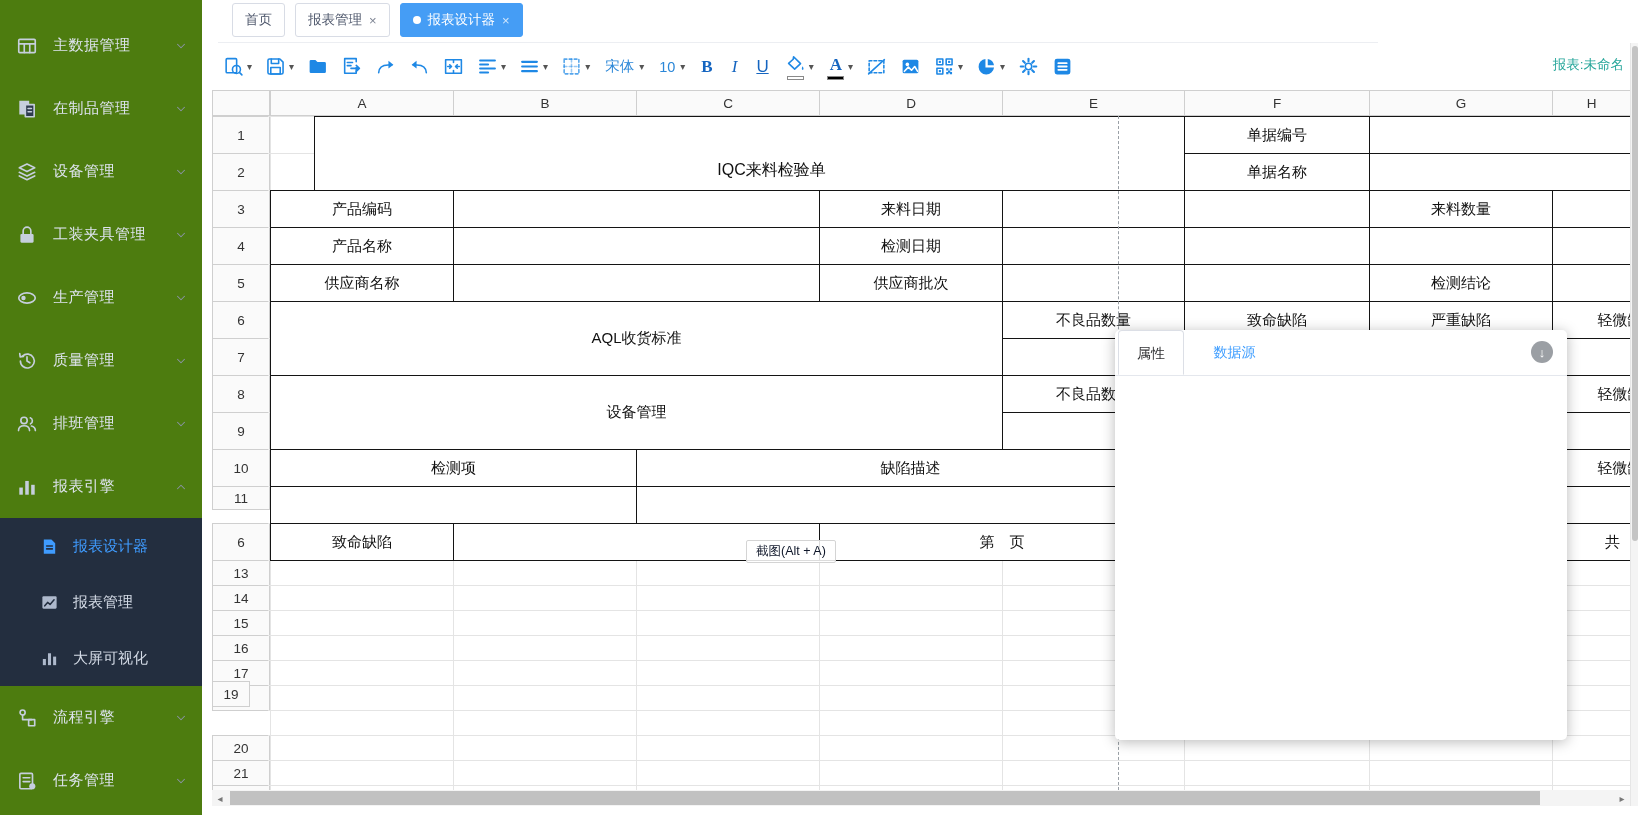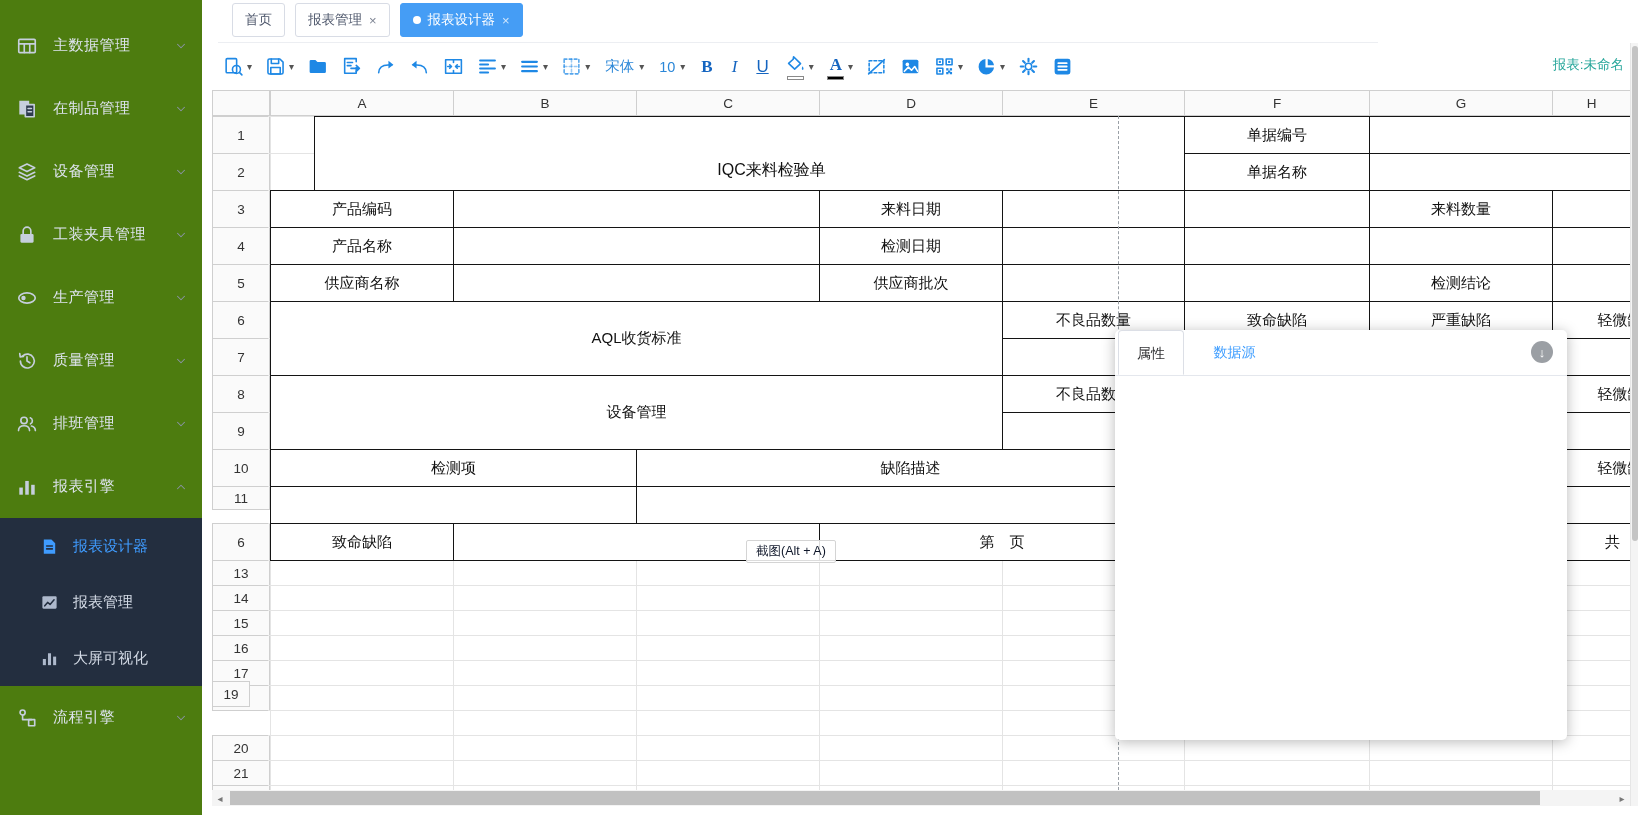--- a/index.html
+++ b/index.html
@@ -180,20 +180,32 @@
         <span class="lbl">大屏可视化</span>
       </div>
     </div>
     <div class="sb-item">
       <span class="ic"><svg class="" viewBox="0 0 20 20" fill="none" stroke="currentColor" stroke-width="1.5" stroke-linecap="round" stroke-linejoin="round">
           <circle cx="6" cy="5" r="2.3"></circle>
           <rect x="11.5" y="11.5" width="5.5" height="5.5"></rect>
           <path d="M6 7.3 v4.2 h8.2 v0"></path>
         </svg></span>
       <span class="lbl">流程引擎</span>
+      <span class="chev"><svg class="" viewBox="0 0 20 20" fill="none" stroke="currentColor" stroke-width="1.5" stroke-linecap="round" stroke-linejoin="round">
+          <path d="M5 7.5 l5 5 5 -5"></path>
+        </svg></span>
+    </div>
+    <div class="sb-item">
+      <span class="ic"><svg class="" viewBox="0 0 20 20" fill="none" stroke="currentColor" stroke-width="1.5" stroke-linecap="round" stroke-linejoin="round">
+          <rect x="3.5" y="3" width="11.5" height="14" rx="1"></rect>
+          <line x1="6.5" y1="7" x2="12.5" y2="7"></line>
+          <line x1="6.5" y1="10.5" x2="12.5" y2="10.5"></line>
+          <circle cx="14.8" cy="14.8" r="2.8" fill="currentColor" stroke="none"></circle>
+        </svg></span>
+      <span class="lbl">任务管理</span>
       <span class="chev"><svg class="" viewBox="0 0 20 20" fill="none" stroke="currentColor" stroke-width="1.5" stroke-linecap="round" stroke-linejoin="round">
           <path d="M5 7.5 l5 5 5 -5"></path>
         </svg></span>
     </div>
   </aside>
 
 <div id="tabbar">
   <div class="ttab">
     <span>首页</span>
   </div>

